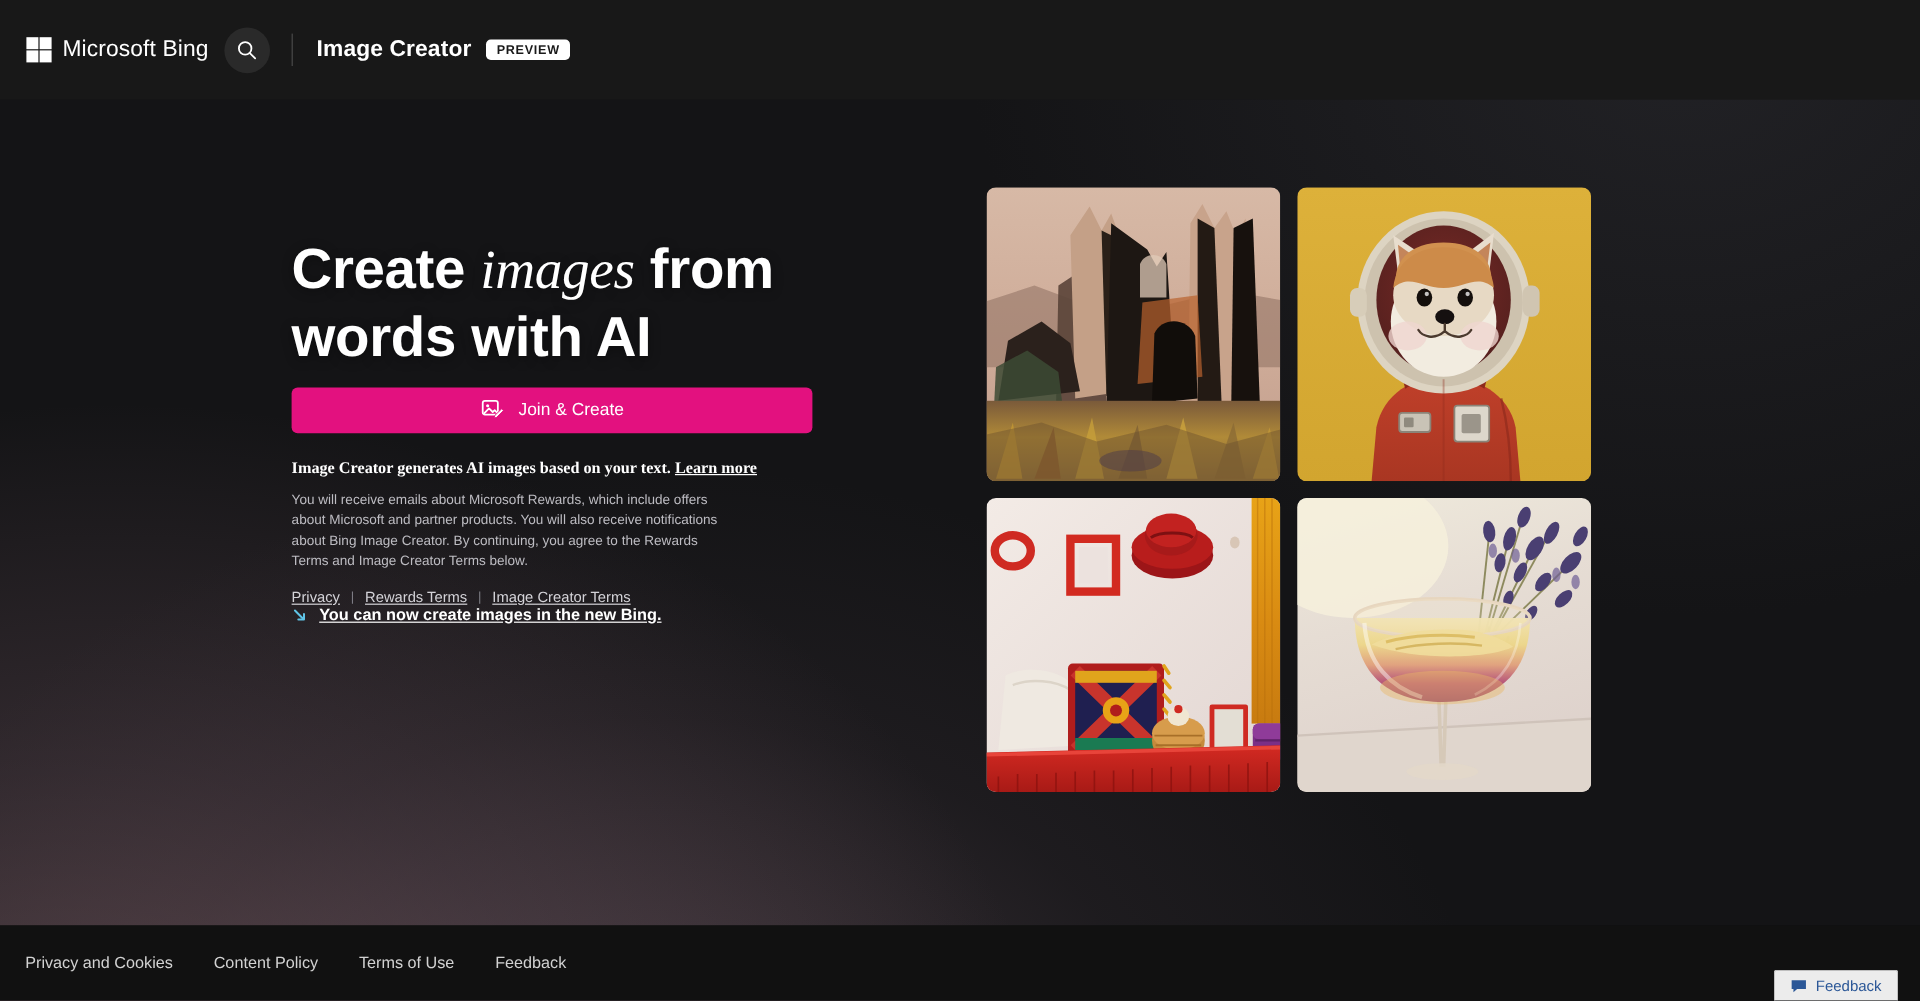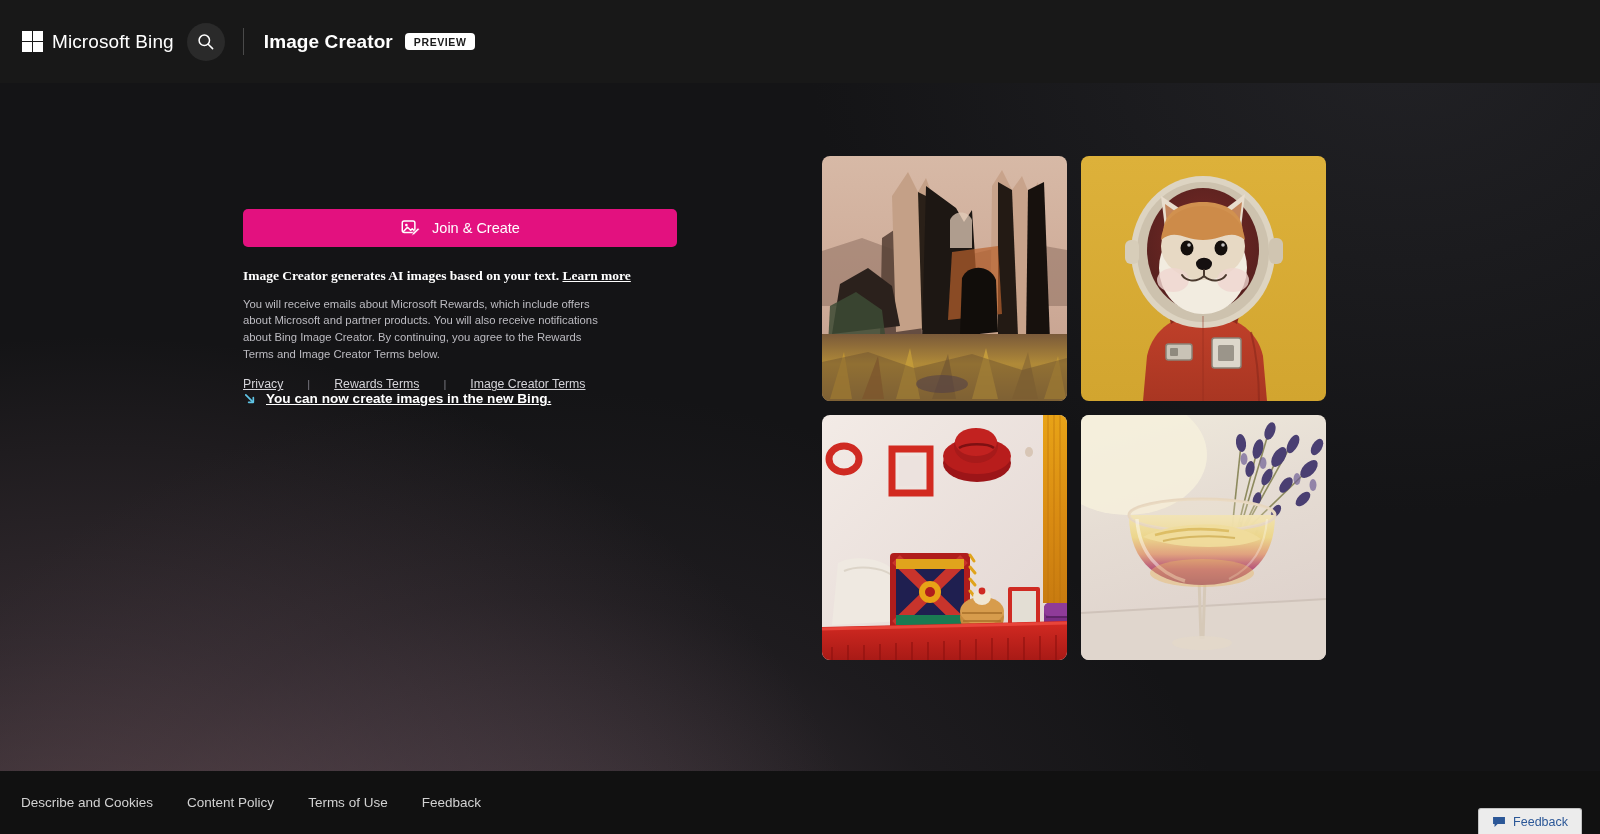--- a/index.html
+++ b/index.html
@@ -173,21 +173,21 @@
     color: #bdbcc2;
     font-size: 11.3px;
     line-height: 1.5;
     max-width: 360px;
   }
 
   .legal-links {
     margin-top: 14px;
     display: flex;
     align-items: center;
-    gap: 24px;
+    gap: 9px;
     font-size: 12.3px;
   }
   .legal-links a {
     color: #d4d3d8;
     text-decoration: underline;
   }
   .legal-sep { color: #7d7c84; font-size: 11px; }
 
   .new-bing-row {
     display: flex;
@@ -288,20 +288,21 @@
     </button>
 
     <div class="hdr-divider"></div>
 
     <span class="app-title">Image Creator</span>
     <span class="preview-badge">PREVIEW</span>
   </div>
 
   <div class="left-col">
 
+    <h1 class="hero-title"><span>Create </span><span class="em">images</span><span> from words with AI</span></h1>
 
 
     <button class="join-btn">
       <svg width="21" height="21" viewBox="0 0 24 24">
         <rect x="2.6" y="3.4" width="14.4" height="13.2" rx="2.1" fill="none" stroke="#ffffff" stroke-width="1.7"></rect>
         <circle cx="7.3" cy="8.1" r="1.5" fill="#ffffff"></circle>
         <path d="M4.2 15.2 L8.6 10.6 L12.1 14.1 L14 12.3 L16 14.4" fill="none" stroke="#ffffff" stroke-width="1.7" stroke-linejoin="round" stroke-linecap="round"></path>
         <path d="M20.6 11.1 L22.3 12.8 L15.9 19.2 L13.4 19.9 L14.1 17.4 Z" fill="#ffffff" stroke="#e3117f" stroke-width="0.9" stroke-linejoin="round"></path>
       </svg>
       <span>Join &amp; Create</span>
@@ -592,21 +593,21 @@
 
         <path d="M56 104 C58 138 78 158 104 166" stroke="#ffffff" stroke-width="3.5" fill="none" opacity="0.45"></path>
         <path d="M186 104 C184 136 168 154 148 164" stroke="#ffffff" stroke-width="2.2" fill="none" opacity="0.3"></path>
 
         <ellipse cx="121" cy="158" rx="52" ry="14" fill="#e8b865" opacity="0.45"></ellipse>
       </svg>
     </div>
   </div>
 
   <div class="footer">
-    <a href="#">Describe and Cookies</a>
+    <a href="#">Privacy and Cookies</a>
     <a href="#">Content Policy</a>
     <a href="#">Terms of Use</a>
     <a href="#">Feedback</a>
   </div>
 
   <div class="feedback-widget">
     <svg width="14" height="14" viewBox="0 0 16 16">
       <path d="M1.2 2.2 H14.8 V10.4 H6.4 L2.9 13.6 V10.4 H1.2 Z" fill="#2b5797"></path>
     </svg>
     <span>Feedback</span>

